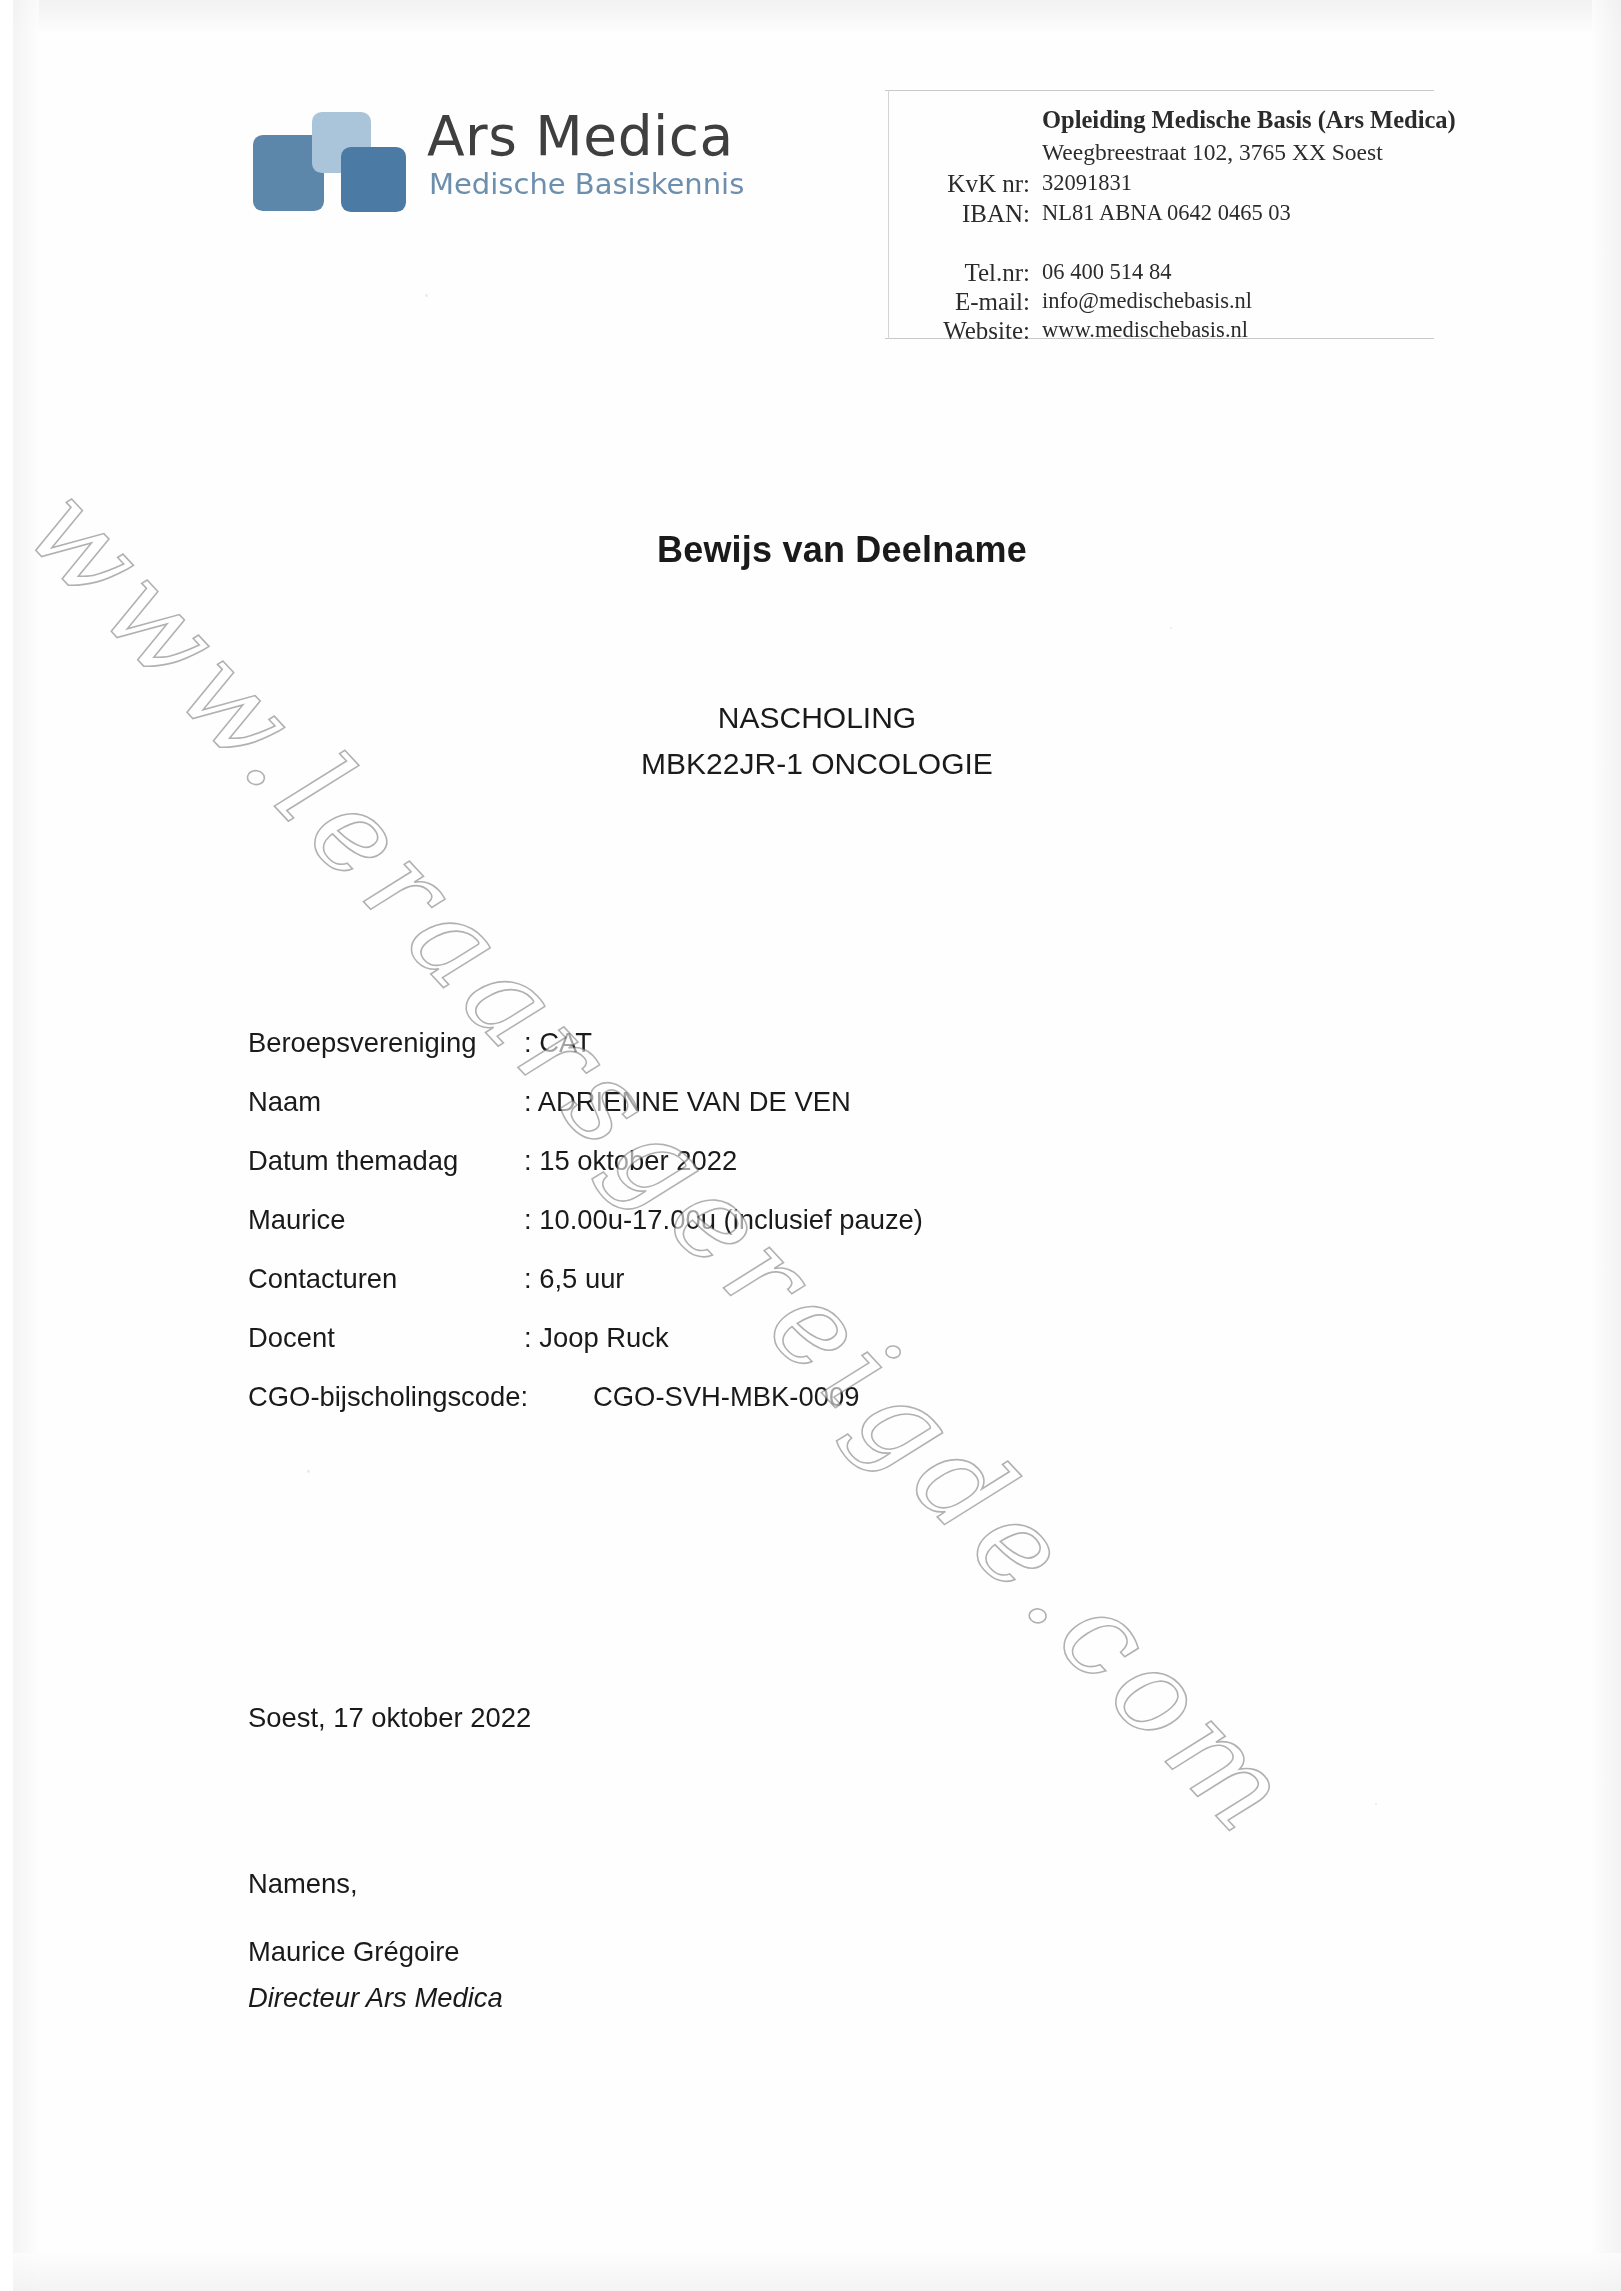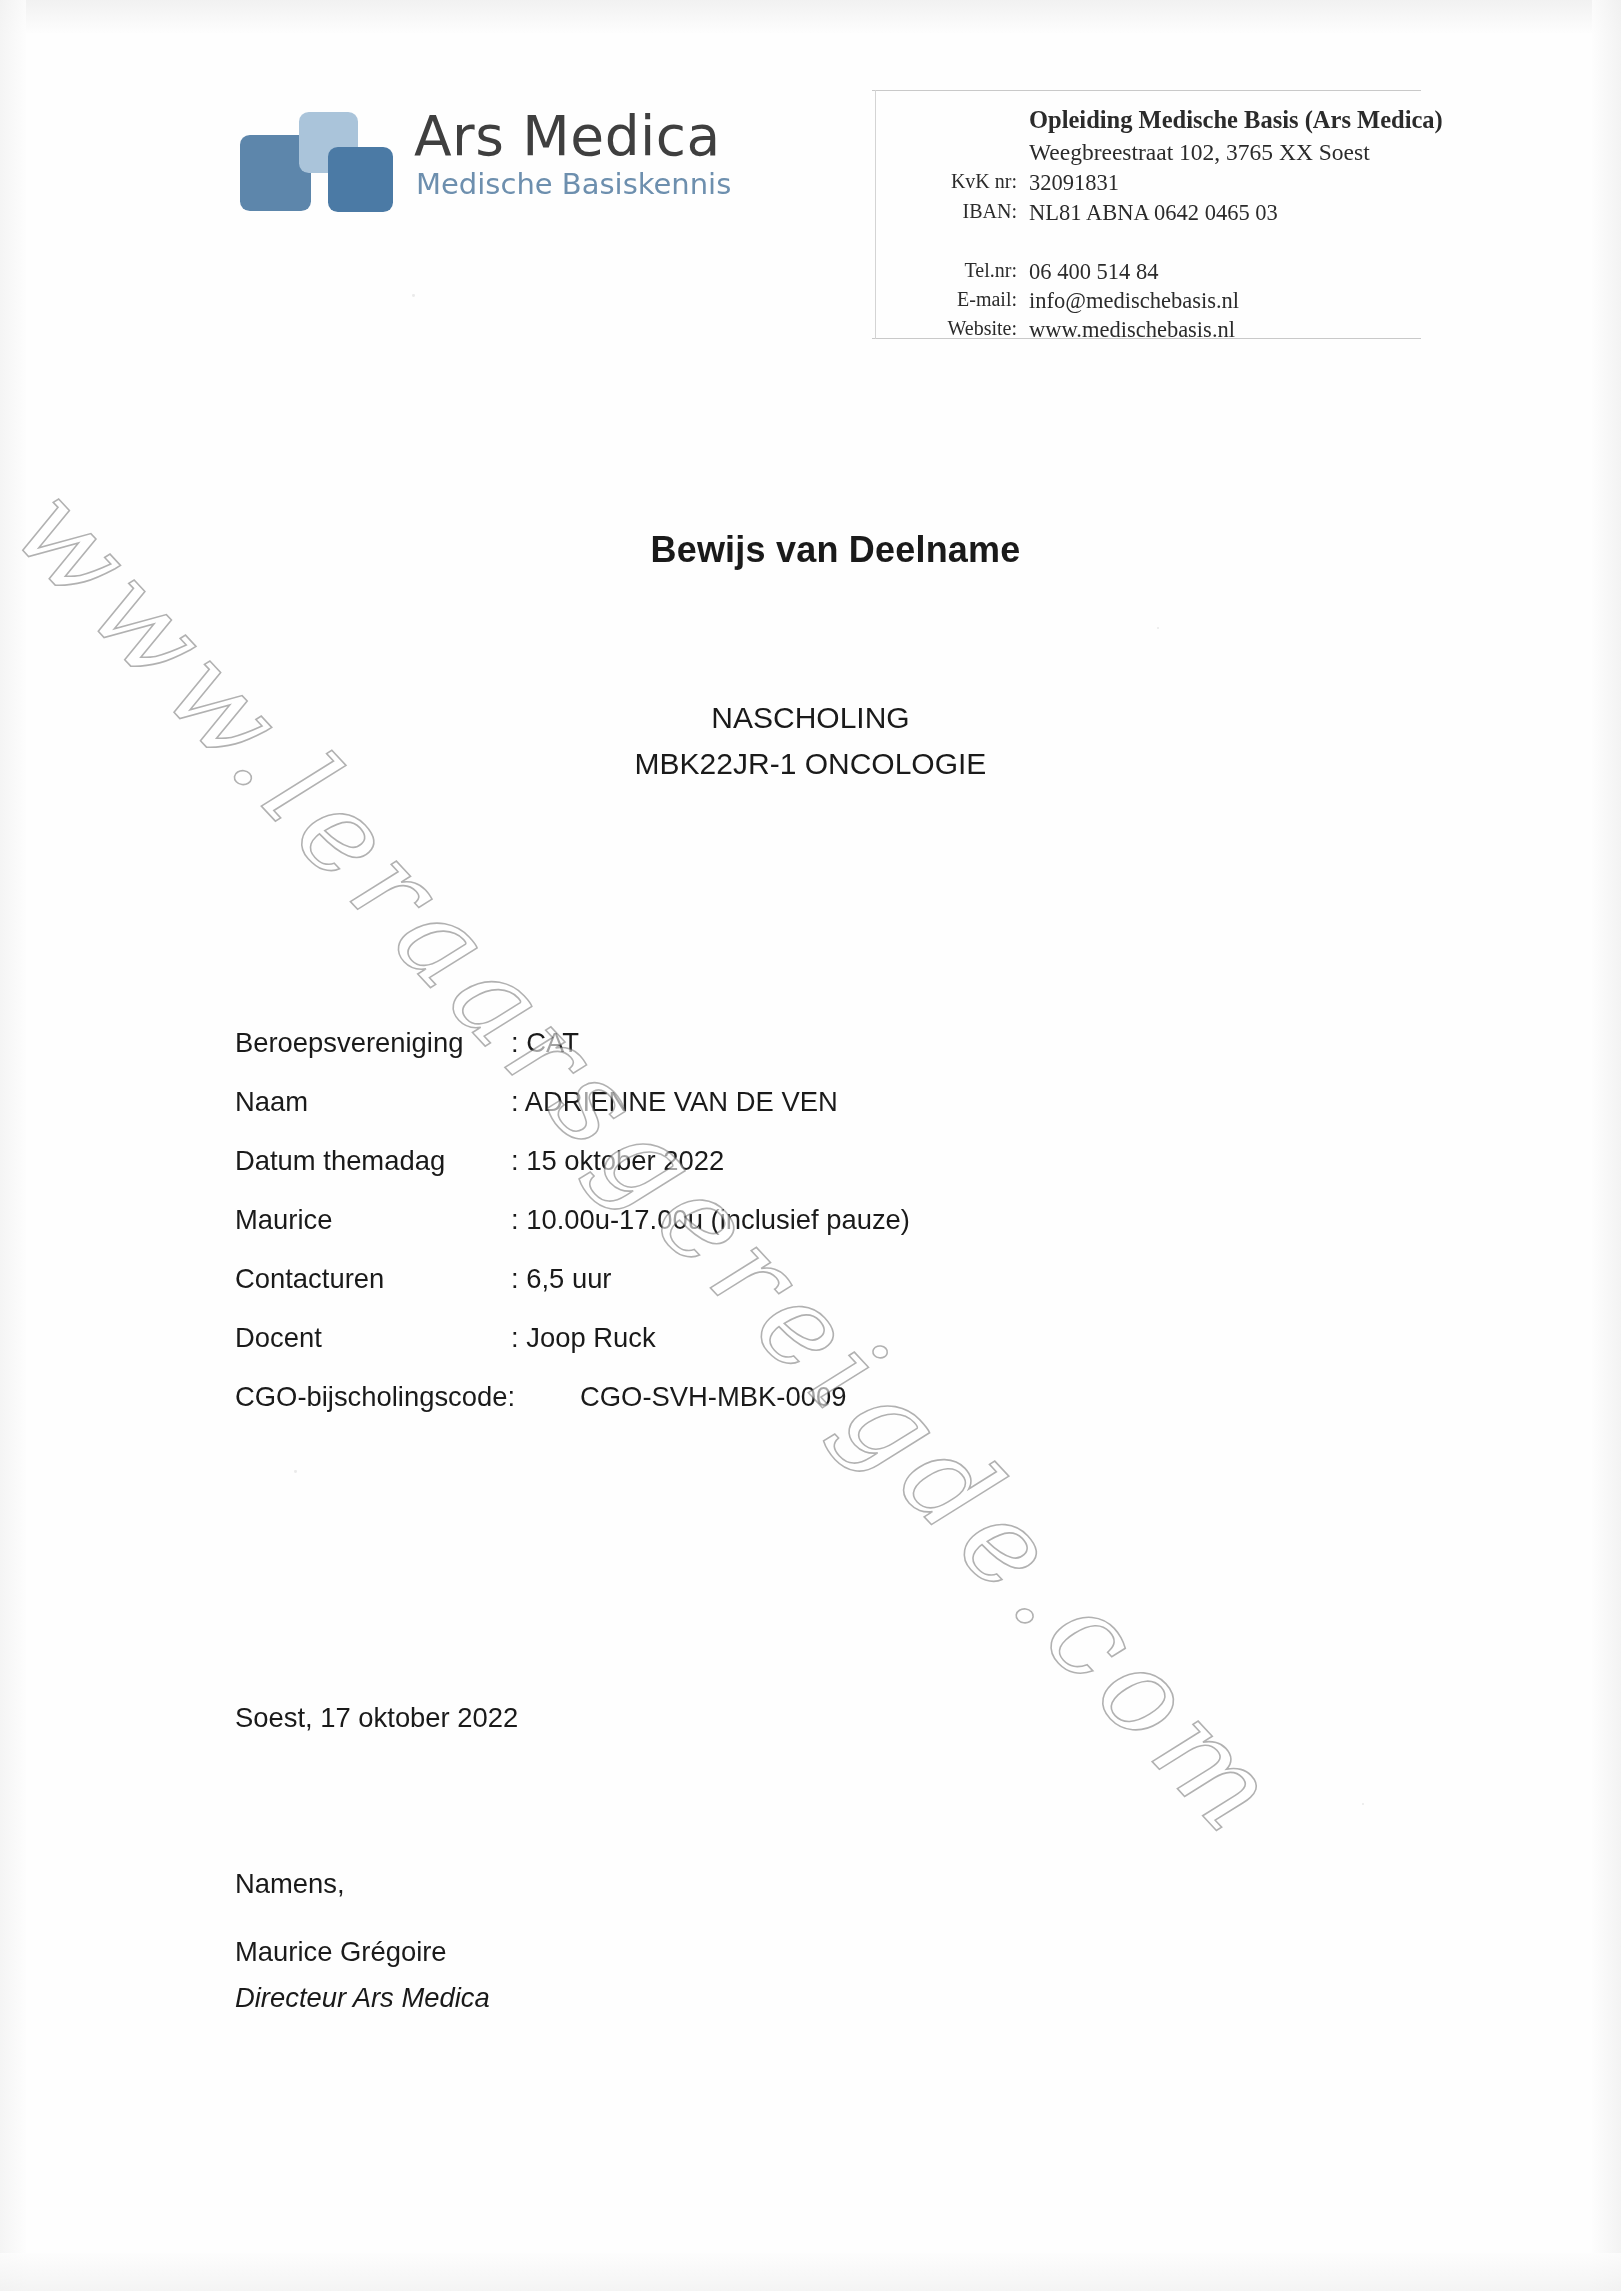--- a/index.html
+++ b/index.html
@@ -14,20 +14,21 @@
     font-family: "Liberation Sans", sans-serif;
     color: #1a1a1a;
     overflow: hidden;
   }
 
   
   .page {
     position: absolute;
     inset: 0;
     background: #fefefe;
+    margin-left: 13px;
   }
   
   .scan-edge-top {
     position: absolute;
     left: 0; top: 0; width: 100%; height: 33px;
     background: linear-gradient(to bottom, #efefef 0%, #fdfdfd 100%);
     opacity: .85;
   }
   .scan-edge-left {
     position: absolute;
@@ -123,21 +124,21 @@
     white-space: nowrap;
   }
   .org-addr {
     position: absolute;
     left: 157px; top: 53px;
     font-size: 23.5px;
     white-space: nowrap;
   }
   .crow-label {
     position: absolute;
-    font-size: 20px;
+    font-size: 25px;
     text-align: right;
     width: 145px;
     left: 0;
   }
   .crow-value {
     position: absolute;
     font-size: 22.5px;
     left: 157px;
     white-space: nowrap;
   }

